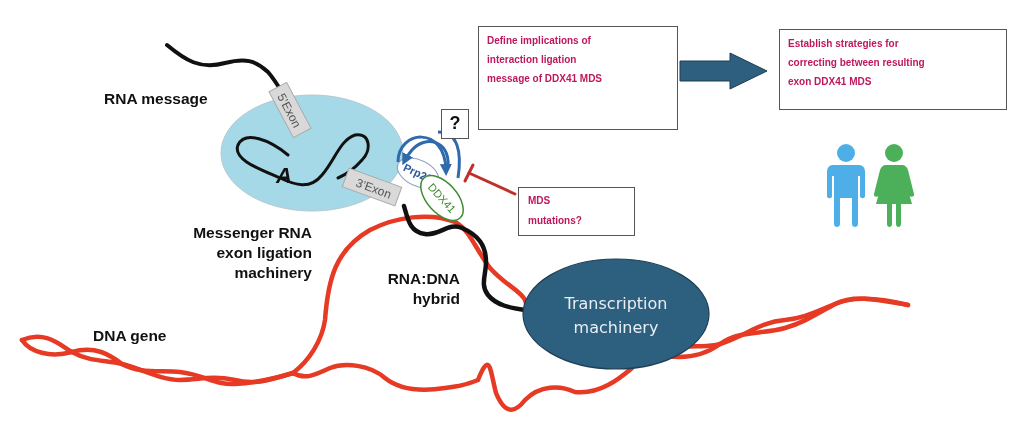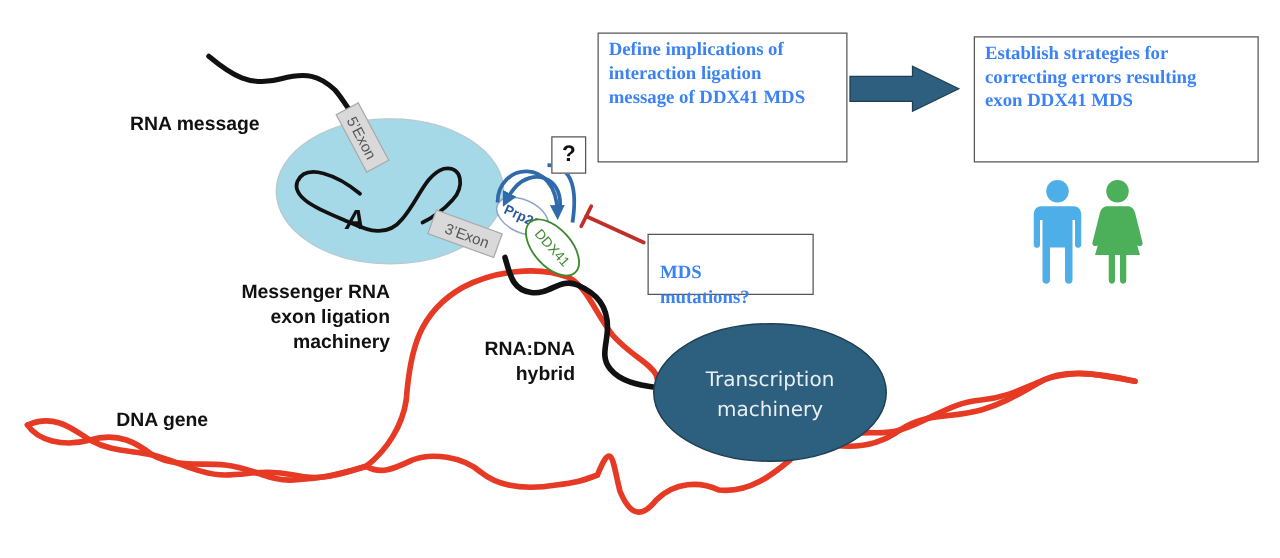--- a/index.html
+++ b/index.html
@@ -1,19 +1,19 @@
 <!DOCTYPE html>
 <html><head>
   <meta charset="utf-8">
   <style>
     html, body { margin: 0; padding: 0; background: #ffffff; }
     body { width: 1024px; height: 446px; position: relative; overflow: hidden; font-family: "Liberation Sans", sans-serif; }
     svg { position: absolute; left: 0; top: 0; }
     .lbl { font-family: "Liberation Sans", sans-serif; font-weight: bold; fill: #111; font-size: 15.5px; }
-    .box { position: absolute; border: 1.5px solid #555; background: #fff; box-sizing: border-box; font-family: Liberation Serif, serif; font-weight: bold; color: #3b82f6; font-size: 15px; line-height: 19px; padding: 4px 8px; }
+    .box { position: absolute; border: 1.5px solid #555; background: #fff; box-sizing: border-box; font-family: Liberation Sans, sans-serif; font-weight: bold; color: #be185d; font-size: 10px; line-height: 19px; padding: 4px 8px; }
     .box div { white-space: nowrap; }
     .qbox { position: absolute; left: 441px; top: 109px; width: 28px; height: 30px; border: 1.5px solid #555; box-sizing: border-box; background: #fff; font-family: "Liberation Sans", sans-serif; font-weight: bold; font-size: 18px; text-align: center; line-height: 27px; color: #111; }
   </style>
 </head>
 <body>
 
 <svg width="1024" height="446" viewBox="0 0 1024 446">
   <defs>
     <marker id="arrowBlue" viewBox="0 0 10 10" refX="5" refY="5" markerWidth="4" markerHeight="4" orient="auto">
       <path d="M0,0 L10,5 L0,10 z" fill="#2f6aab"></path>
@@ -98,22 +98,22 @@
 </svg>
 
 <div class="qbox">?</div>
 
 <div class="box" style="left:478px; top:26px; width:200px; height:104px;">
   <div>Define implications of</div>
   <div>interaction ligation</div>
   <div>message of DDX41 MDS</div>
 </div>
 
-<div class="box" style="left:779px; top:29px; width:228px; height:101px;">
+<div class="box" style="left:779px; top:29px; width:228px; height:81px;">
   <div>Establish strategies for</div>
-  <div>correcting errors resulting</div>
+  <div>correcting between resulting</div>
   <div>exon DDX41 MDS</div>
 </div>
 
-<div class="box" style="left:518px; top:187px; width:133px; height:49px; padding:20px 9px; line-height:20px;">
+<div class="box" style="left:518px; top:187px; width:117px; height:49px; padding:3px 9px; line-height:20px;">
   <div>MDS</div>
   <div>mutations?</div>
 </div>
 
 </body></html>

